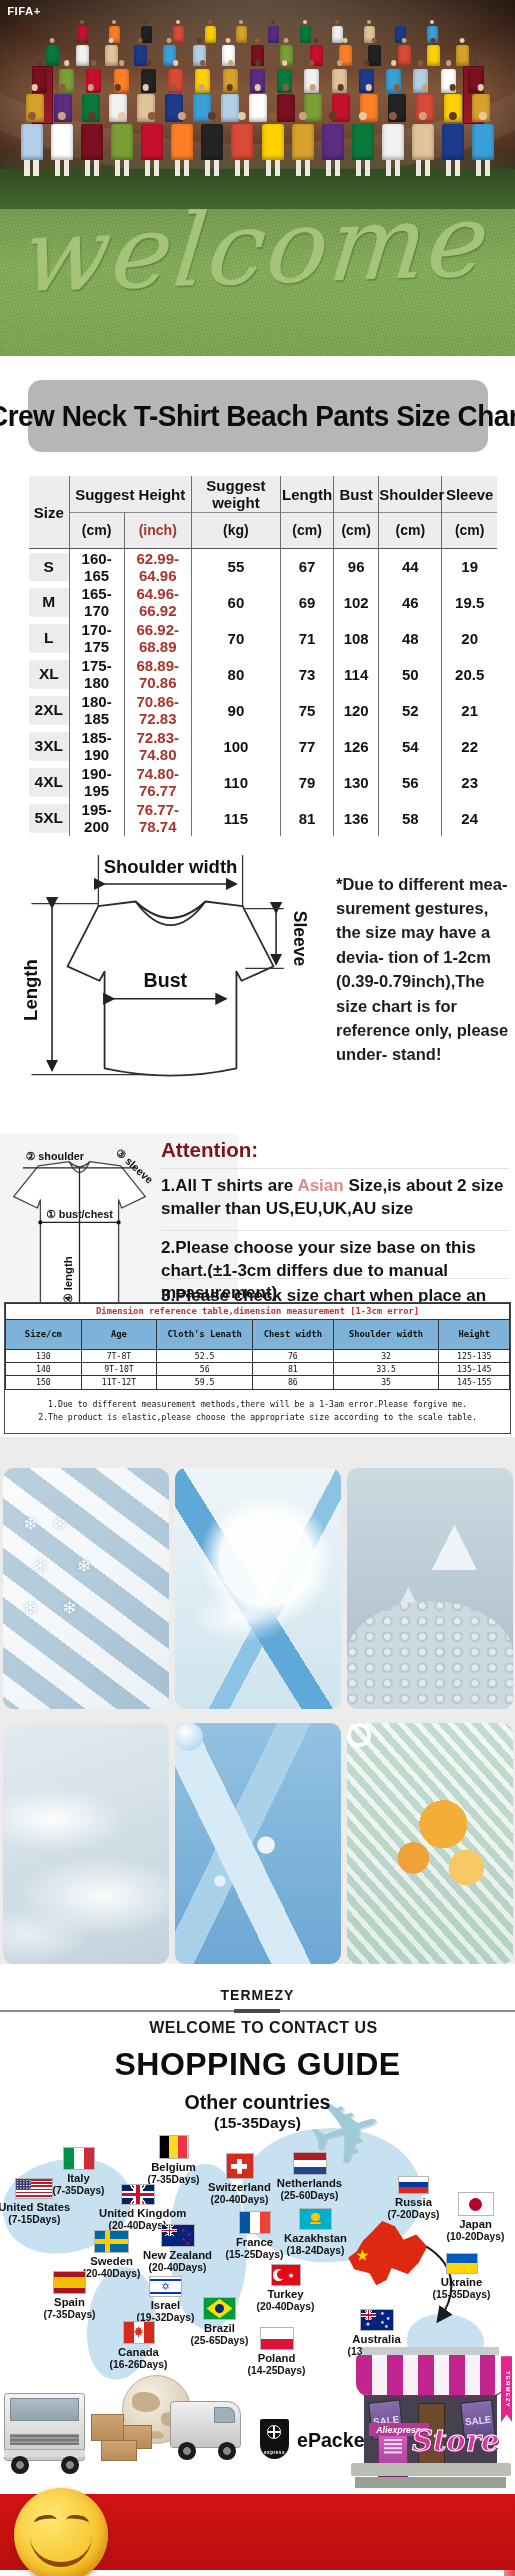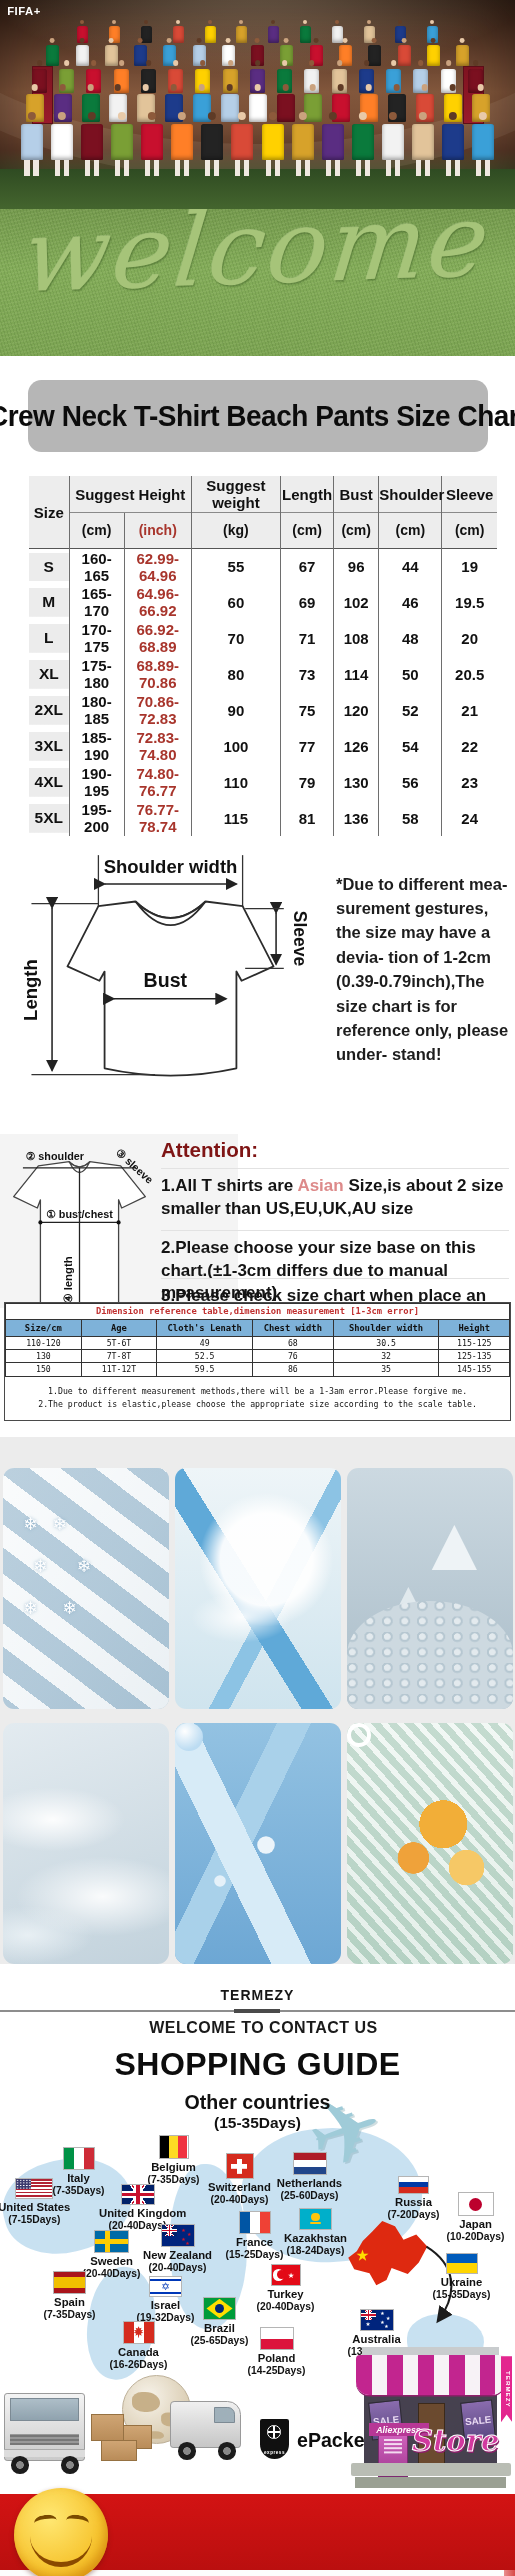--- a/index.html
+++ b/index.html
@@ -77,21 +77,21 @@
     color:#141414;line-height:1.32;border-top:1px solid #e2e2e2;padding-top:6.2px;}
   #attn-i1{top:71px;}
   #attn-i2{top:133px;}
   #attn-i3{top:181px;}
   .asian{color:#dd8a8a;}
   #dim-box{left:4.1px;top:205px;width:507px;border:1px solid #4a4a4a;background:#fff;}
   table.dim{width:100%;border-collapse:collapse;table-layout:fixed;
     font-family:"DejaVu Sans Mono",monospace;}
   table.dim td,table.dim th{border:0.5px solid #333;text-align:center;padding:0;}
   table.dim td.ttl{color:#c03030;font-weight:bold;font-size:8.8px;height:15.5px;border-bottom:0.5px solid #333;}
-  table.dim th{background:#7eb2d9;font-size:8.8px;height:17px;font-weight:bold;}
+  table.dim th{background:#7eb2d9;font-size:8.8px;height:30px;font-weight:bold;}
   table.dim td{font-size:8.2px;height:13.4px;}
   #dim-notes{font-family:"DejaVu Sans Mono",monospace;font-size:8.2px;text-align:center;
     padding:8.2px 0 9.3px;line-height:1.6;}
 
   
   #gapgray{top:1437px;height:31px;background:#ececec;}
   #fabric-sec{top:1468px;height:496px;background:#ececec;}
   .fab{position:absolute;width:166px;height:241px;border-radius:11.3px;overflow:hidden;}
   .fab::before,.fab::after{content:"";position:absolute;inset:0;}
   .fab1{background:linear-gradient(125deg,#e9f0f4,#c6d7e2 55%,#9db8c9);}
@@ -786,34 +786,34 @@
               <th>Size/cm</th>
               <th>Age</th>
               <th>Cloth's Lenath</th>
               <th>Chest width</th>
               <th>Shoulder width</th>
               <th>Height</th>
             </tr>
         </thead>
         <tbody id="dim-body">
             <tr>
-              <td>110-120</td>
-              <td>5T-6T</td>
-              <td>49</td>
-              <td>68</td>
-              <td>30.5</td>
-              <td>115-125</td>
-            </tr>
-            <tr>
               <td>130</td>
               <td>7T-8T</td>
               <td>52.5</td>
               <td>76</td>
               <td>32</td>
               <td>125-135</td>
+            </tr>
+            <tr>
+              <td>140</td>
+              <td>9T-10T</td>
+              <td>56</td>
+              <td>81</td>
+              <td>33.5</td>
+              <td>135-145</td>
             </tr>
             <tr>
               <td>150</td>
               <td>11T-12T</td>
               <td>59.5</td>
               <td>86</td>
               <td>35</td>
               <td>145-155</td>
             </tr>
           </tbody>

